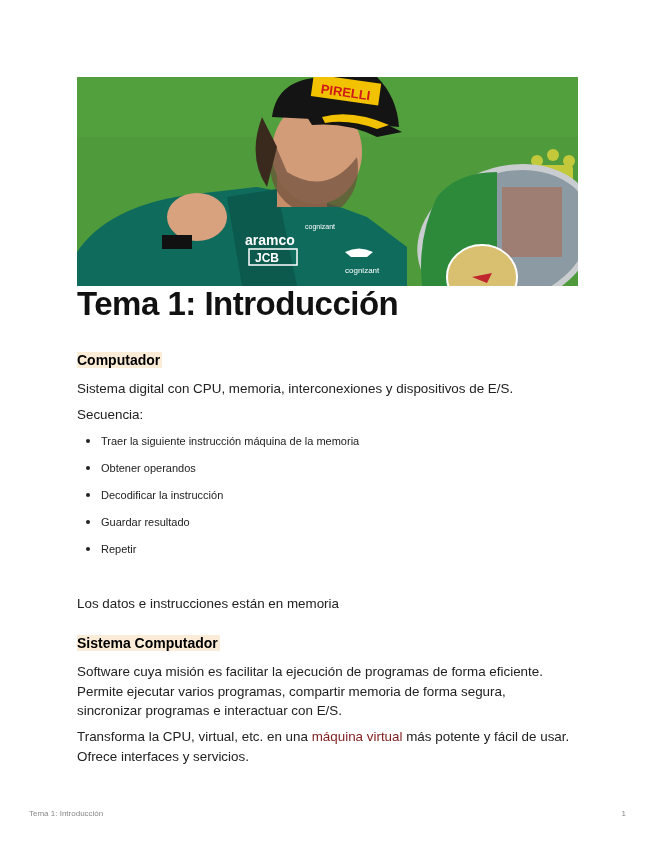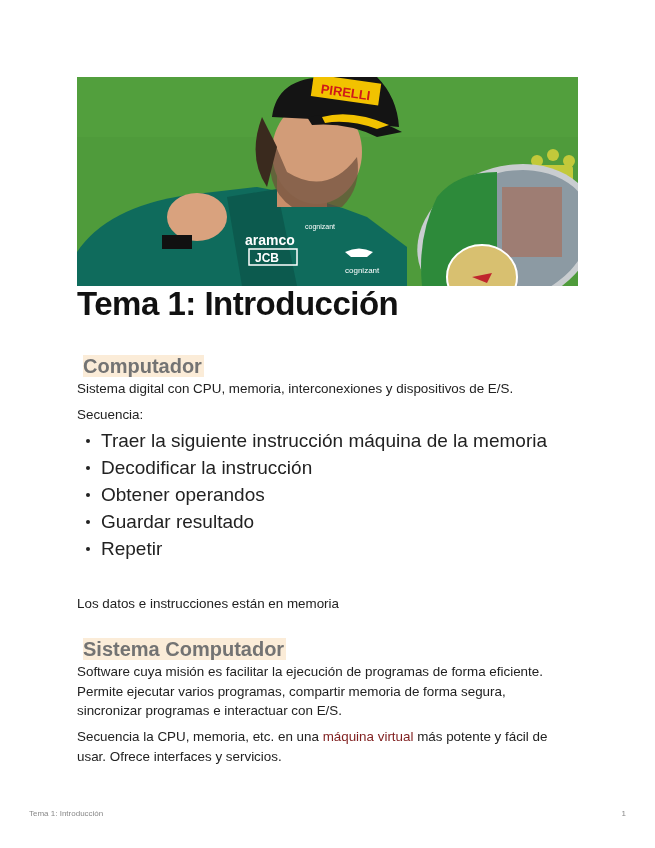--- a/index.html
+++ b/index.html
@@ -12,34 +12,34 @@
       position: absolute; left: 77px; top: 77px; width: 501px; height: 209px;
       overflow: hidden; background: #4e9a3a;
     }
     .cover svg { display: block; }
     .title {
       position: absolute; left: 77px; top: 284px; margin: 0;
       font-size: 33px; font-weight: bold; letter-spacing: -0.5px; color: #111;
       line-height: 40px;
     }
     h2.section {
-      position: absolute; left: 77px; margin: 6px;
-      font-size: 20px; font-weight: bold; line-height: 24px; color: #737373;
+      position: absolute; left: 77px; margin: 0;
+      font-size: 14px; font-weight: bold; line-height: 24px; color: #000000;
     }
     h2.section span { background: #fbecd8; padding: 0 2px 0 0; }
     .p {
       position: absolute; left: 77px; margin: 0; font-size: 13.4px; line-height: 19.5px;
       color: #222; width: 500px;
     }
     .p b { font-weight: normal; color: #7f1d1d; }
     ul.seq {
       position: absolute; left: 77px; top: 430px; margin: 0; padding: 0; list-style: none;
     }
     ul.seq li {
-      position: relative; padding-left: 24px; font-size: 19px; height: 27px; line-height: 22px; color: #222;
+      position: relative; padding-left: 24px; font-size: 11px; height: 27px; line-height: 22px; color: #222;
     }
     ul.seq li .bullet {
       position: absolute; left: 9px; top: 9px; width: 4px; height: 4px; border-radius: 50%; background: #222;
     }
     .footer-left {
       position: absolute; left: 29px; top: 809px; font-size: 8px; color: #888;
     }
     .footer-right {
       position: absolute; right: 29px; top: 809px; font-size: 8px; color: #888;
     }
@@ -97,30 +97,30 @@
 
 <h2 class="section" style="top:348px;">
   <span>Computador</span>
 </h2>
 
 <p class="p" style="top:379px;">Sistema digital con CPU, memoria, interconexiones y dispositivos de E/S.</p>
 <p class="p" style="top:405px;">Secuencia:</p>
 
 <ul class="seq">
   <li><span class="bullet"></span><span>Traer la siguiente instrucción máquina de la memoria</span></li>
+  <li><span class="bullet"></span><span>Obtener operandos</span></li>
   <li><span class="bullet"></span><span>Decodificar la instrucción</span></li>
-  <li><span class="bullet"></span><span>Obtener operandos</span></li>
   <li><span class="bullet"></span><span>Guardar resultado</span></li>
   <li><span class="bullet"></span><span>Repetir</span></li>
 </ul>
 
 <p class="p" style="top:594px;">Los datos e instrucciones están en memoria</p>
 
 <h2 class="section" style="top:631px;">
   <span>Sistema Computador</span>
 </h2>
 
 <p class="p" style="top:662px; width:490px;">Software cuya misión es facilitar la ejecución de programas de forma eficiente. Permite ejecutar varios programas, compartir memoria de forma segura, sincronizar programas e interactuar con E/S.</p>
 
-<p class="p" style="top:727px; width:495px;"><span>Secuencia la CPU, memoria, etc. en una </span><b>máquina virtual</b><span> más potente y fácil de usar. Ofrece interfaces y servicios.</span></p>
+<p class="p" style="top:727px; width:495px;"><span>Transforma la CPU, virtual, etc. en una </span><b>máquina virtual</b><span> más potente y fácil de usar. Ofrece interfaces y servicios.</span></p>
 
 <div class="footer-left">Tema 1: Introducción</div>
 <div class="footer-right">1</div>
 
 </body></html>

